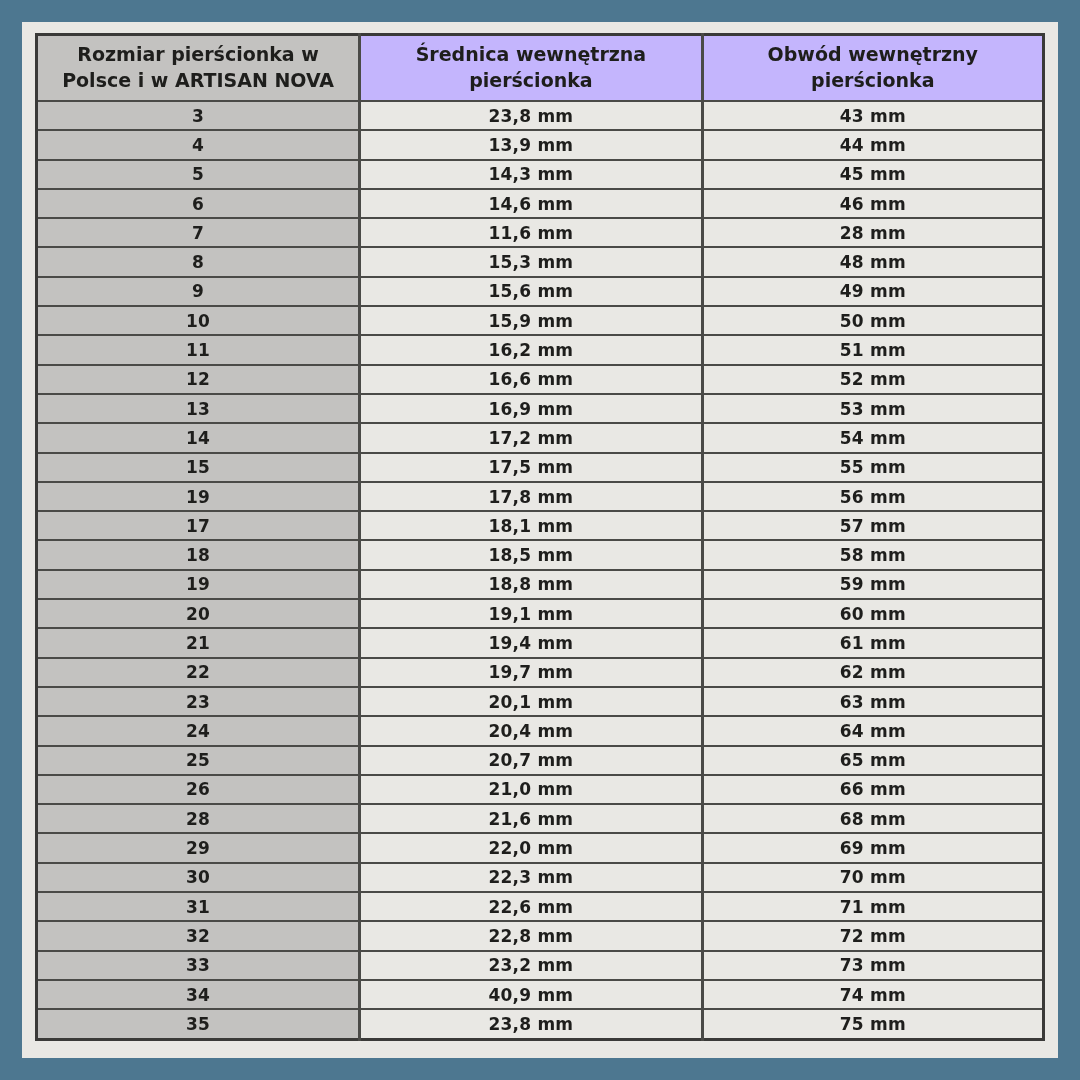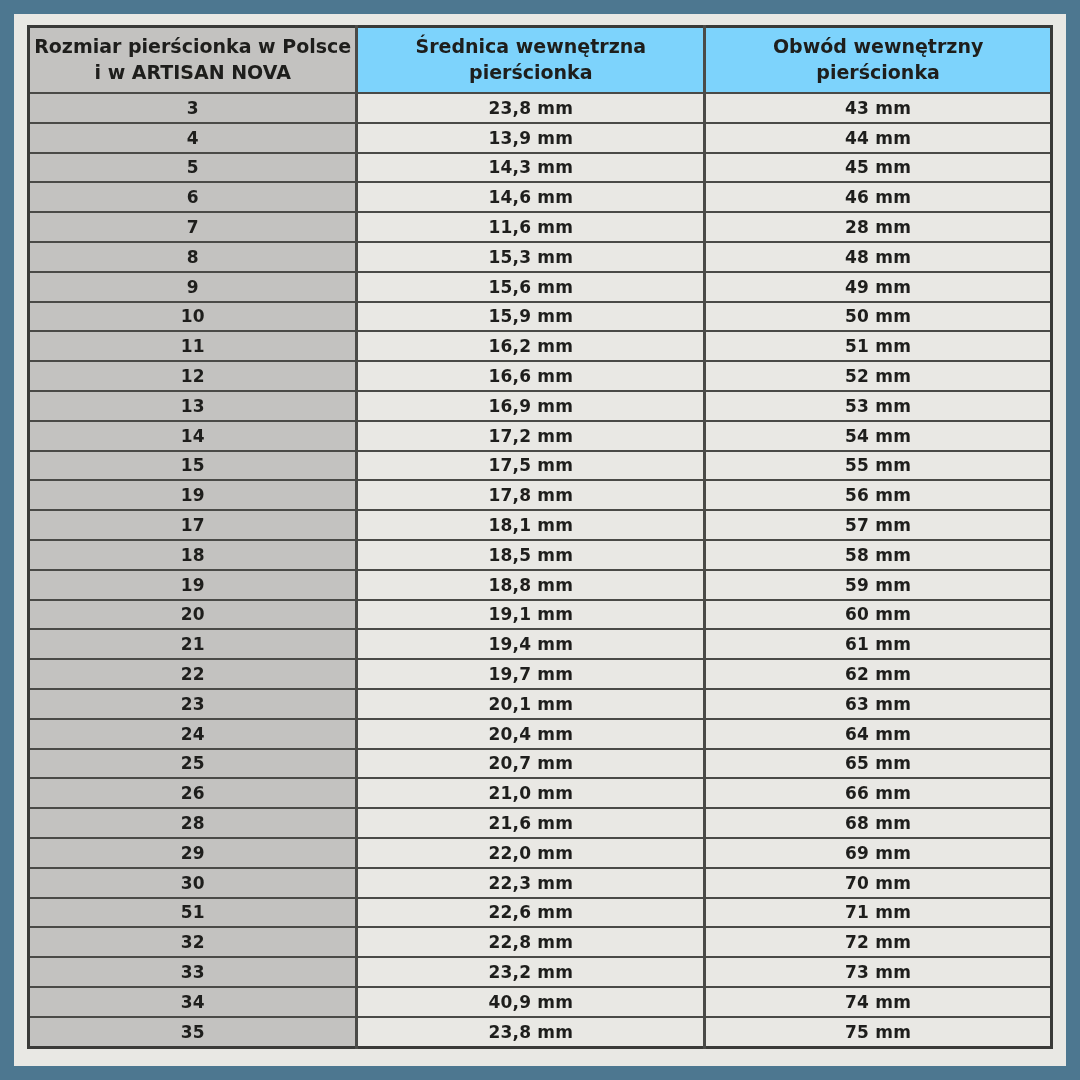--- a/index.html
+++ b/index.html
@@ -4,21 +4,21 @@
 <style>
   html, body {
     margin: 0;
     padding: 0;
   }
   .page {
     width: 1080px;
     height: 1080px;
     box-sizing: border-box;
     background: #4d7790;
-    padding: 14px;
+    padding: 22px;
     font-family: "DejaVu Sans", "Liberation Sans", sans-serif;
   }
   .panel {
     width: 100%;
     height: 100%;
     box-sizing: border-box;
     background: #e9e8e4;
     padding: 11px 13px 17px 13px;
   }
   table.ring-table {
@@ -37,21 +37,21 @@
     vertical-align: middle;
     padding: 0 4px;
     overflow: hidden;
     white-space: nowrap;
   }
   table.ring-table th {
     font-size: 19px;
     line-height: 1.35;
     height: 64px;
     white-space: normal;
-    background: #7dd3fc;
+    background: #c4b5fd;
     border-left-width: 3px;
   }
   table.ring-table td {
     font-size: 17px;
     letter-spacing: 0.2px;
     background: #e9e8e4;
     border-left-width: 3px;
   }
   table.ring-table th.col-size,
   table.ring-table td.col-size {
@@ -207,21 +207,21 @@
             <td class="col-size">29</td>
             <td>22,0 mm</td>
             <td>69 mm</td>
           </tr>
           <tr>
             <td class="col-size">30</td>
             <td>22,3 mm</td>
             <td>70 mm</td>
           </tr>
           <tr>
-            <td class="col-size">51</td>
+            <td class="col-size">31</td>
             <td>22,6 mm</td>
             <td>71 mm</td>
           </tr>
           <tr>
             <td class="col-size">32</td>
             <td>22,8 mm</td>
             <td>72 mm</td>
           </tr>
           <tr>
             <td class="col-size">33</td>

